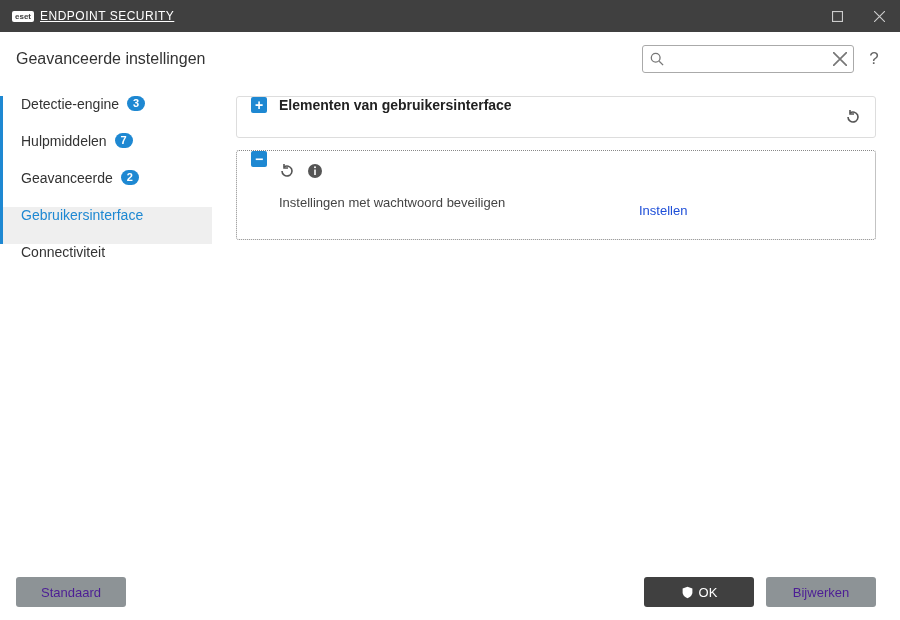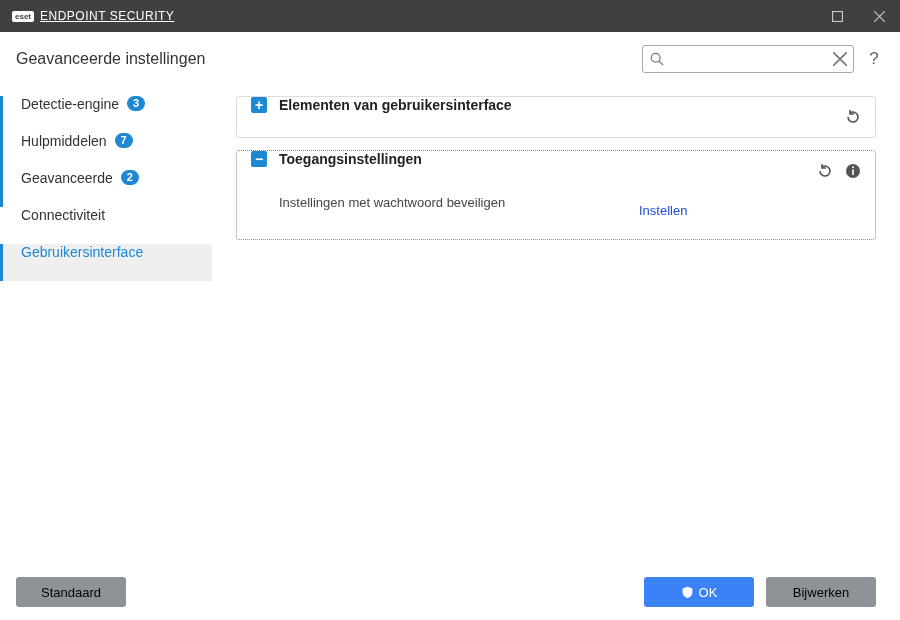--- a/index.html
+++ b/index.html
@@ -47,22 +47,22 @@
     .panel-header .ph-icons svg { width: 16px; height: 16px; cursor: pointer; }
     .panel-body { padding: 4px 0 14px 0; }
     .setting-row { display: flex; height: 30px; padding: 0 16px 0 42px; font-size: 13px; color: #444; }
     .setting-row .label { flex: 1; }
     .setting-row .link { color: #1d4ed8; cursor: pointer; width: 220px; margin-top: 8px; }
 
     
     .footer { height: 56px; border-top: 0; display: flex; align-items: center; padding: 0 24px 0 16px; gap: 12px; }
     .footer-spacer { flex: 1; }
     .btn { height: 30px; min-width: 110px; border-radius: 3px; font-size: 13px; display: inline-flex; align-items: center; justify-content: center; cursor: pointer; gap: 5px; border: none; }
-    .btn-default { background: #8d9396; color: #000000; }
-    .btn-primary { background: #3b82f6; color: #fff; }
+    .btn-default { background: #8d9396; color: #4c1d95; }
+    .btn-primary { background: #404040; color: #fff; }
     .btn svg { width: 13px; height: 13px; }
   </style>
 </head>
 <body>
 
 <div class="titlebar">
   <div class="titlebar-logo">
     <span class="eset-badge">eset</span>
     <span class="thin">ENDPOINT SECURITY</span>
   </div>
@@ -103,25 +103,25 @@
       <span class="badge">3</span>
     </div>
     <div class="nav-item accented">
       <span>Hulpmiddelen</span>
       <span class="badge">7</span>
     </div>
     <div class="nav-item accented">
       <span>Geavanceerde</span>
       <span class="badge">2</span>
     </div>
+    <div class="nav-item accented selected">
+      <span>Gebruikersinterface</span>
+    </div>
     <div class="nav-item">
       <span>Connectiviteit</span>
-    </div>
-    <div class="nav-item accented selected">
-      <span>Gebruikersinterface</span>
     </div>
   </div>
 
   <div class="main">
 
     <div class="panel">
       <div class="panel-header">
         <span class="toggle plus"></span>
         <span class="ph-title">Elementen van gebruikersinterface</span>
         <span class="ph-icons">
@@ -129,21 +129,20 @@
               <path d="M3 8a5 5 0 1 0 2-4"></path>
               <path d="M5 1v4h4"></path>
             </svg>
         </span>
       </div>
     </div>
 
     <div class="panel focused">
       <div class="panel-header">
         <span class="toggle minus"></span>
-        <span class="ph-title">Toegangsinstellingen</span>
         <span class="ph-icons">
           <svg viewBox="0 0 16 16" fill="none" stroke="currentColor" stroke-width="1.6">
               <path d="M3 8a5 5 0 1 0 2-4"></path>
               <path d="M5 1v4h4"></path>
             </svg>
           <svg viewBox="0 0 16 16" fill="currentColor">
               <circle cx="8" cy="8" r="7"></circle>
               <rect x="7.2" y="6.5" width="1.6" height="5.5" fill="#fff"></rect>
               <circle cx="8" cy="4.3" r="1" fill="#fff"></circle>
             </svg>

